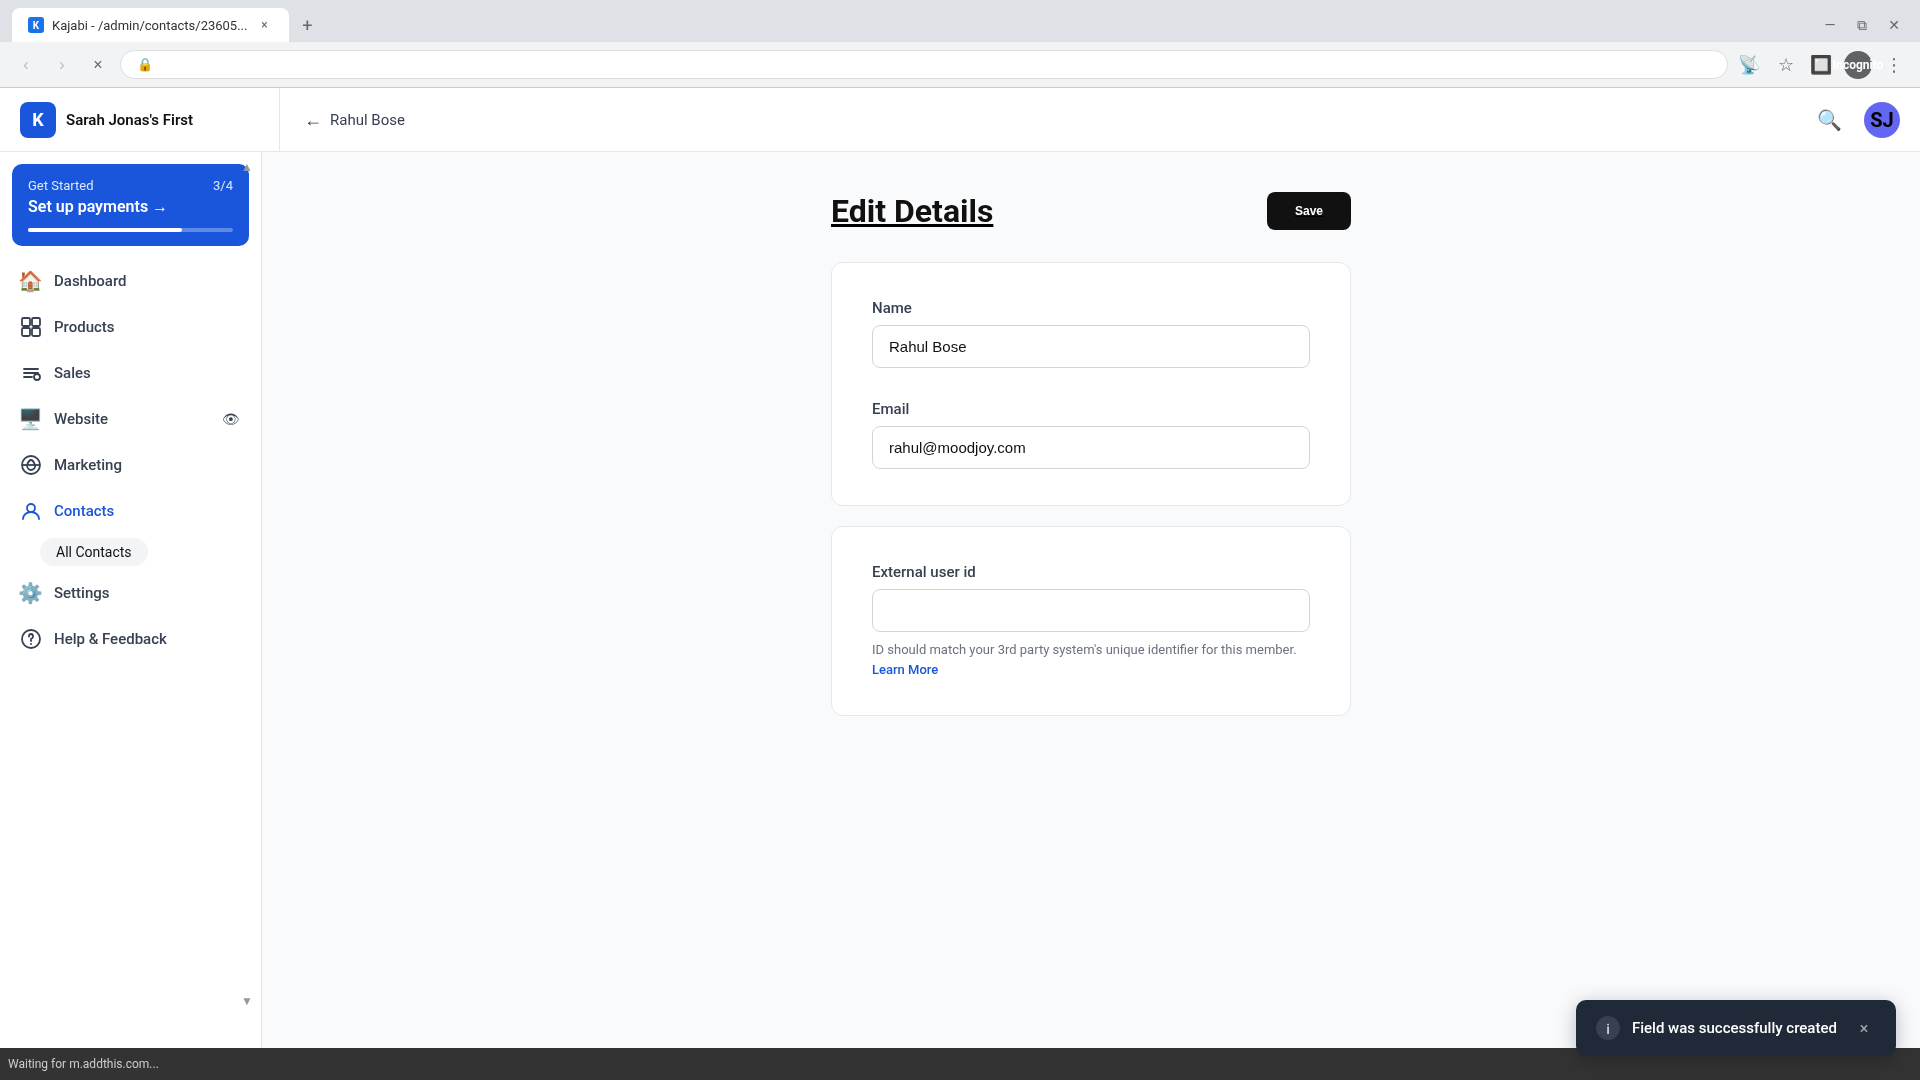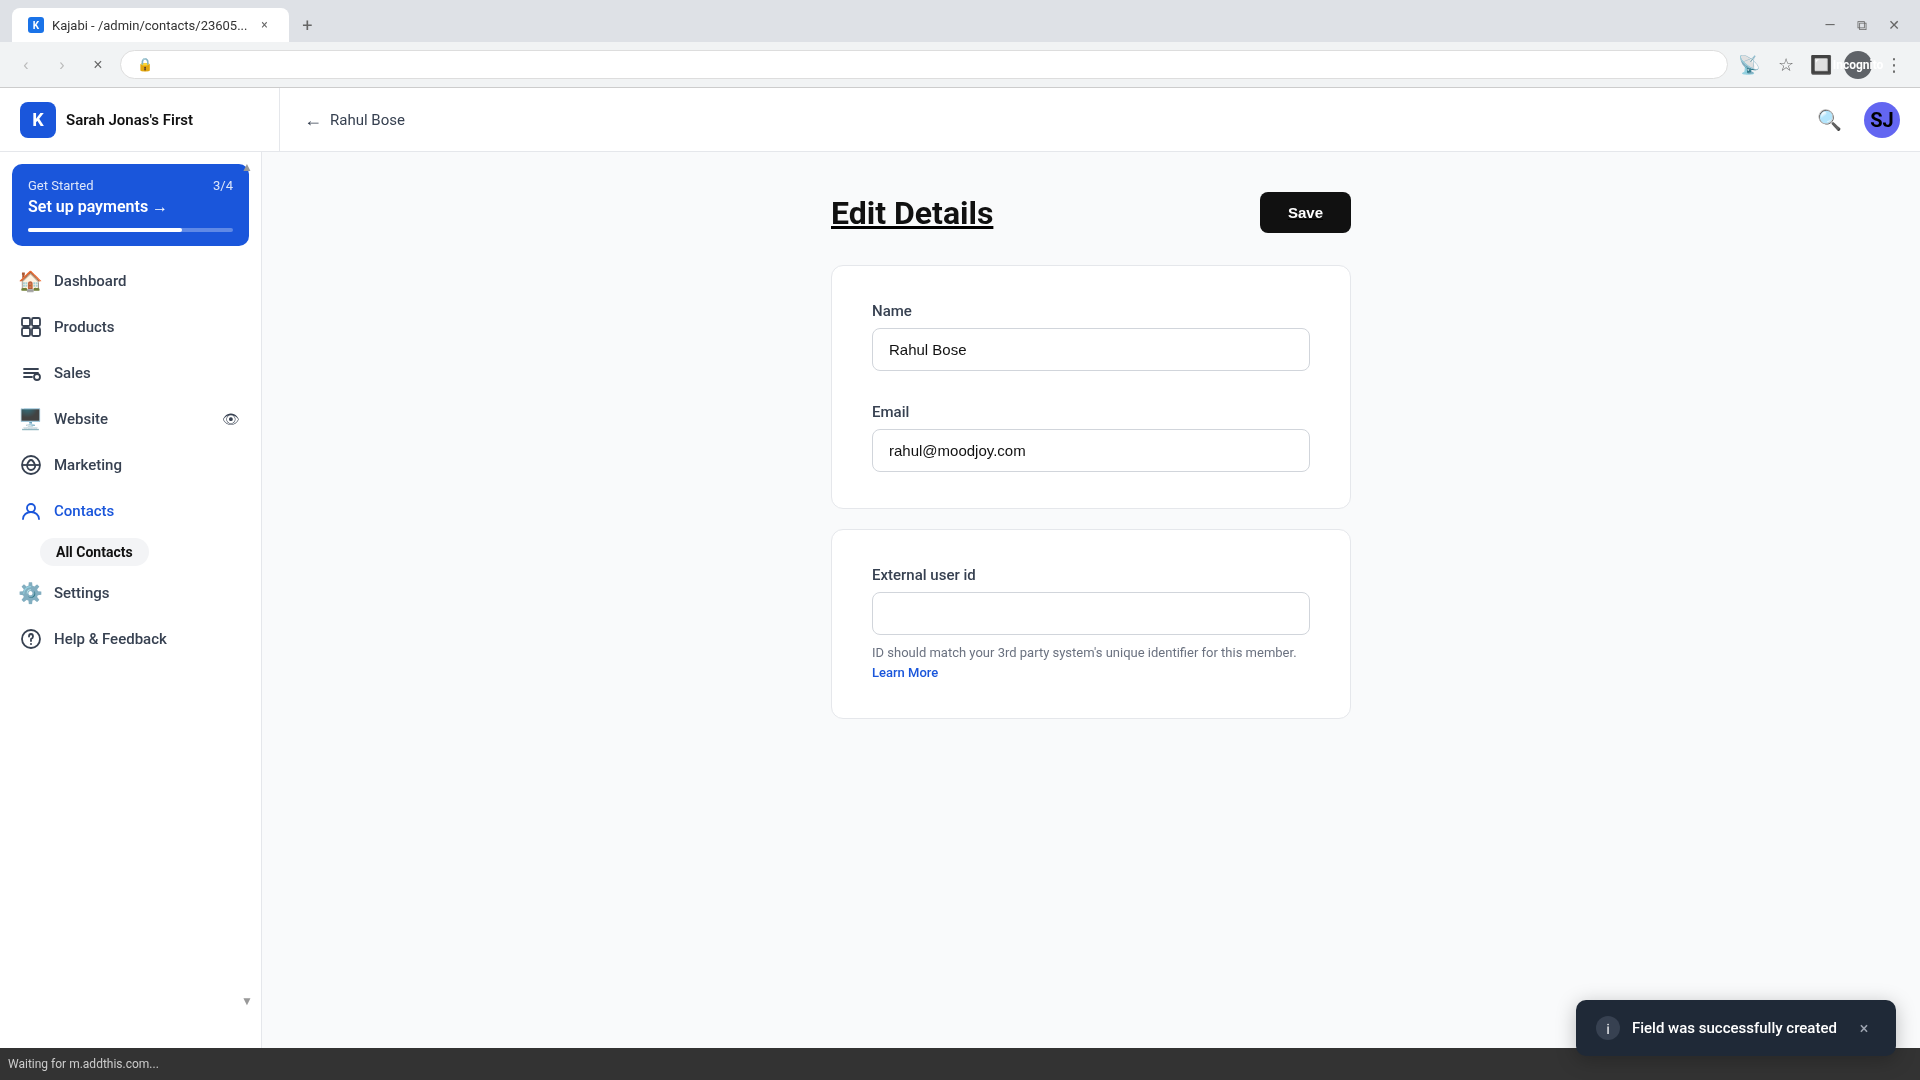--- a/index.html
+++ b/index.html
@@ -52,28 +52,28 @@
     .progress-fill { height: 100%; background: white; border-radius: 2px; width: 75%; }
 
     .nav-item { display: flex; align-items: center; gap: 12px; padding: 12px 20px; cursor: pointer; color: #374151; font-size: 15px; font-weight: 500; }
     .nav-item.active { color: #1a56db; }
     .nav-icon { width: 22px; height: 22px; display: flex; align-items: center; justify-content: center; font-size: 20px; flex-shrink: 0; }
     .nav-label { flex: 1; }
     .nav-badge { width: 20px; height: 20px; border-radius: 50%; display: flex; align-items: center; justify-content: center; }
 
     .sub-nav { padding: 4px 20px 4px 40px; }
     .sub-nav-item { display: inline-block; padding: 6px 16px; border-radius: 20px; font-size: 14px; cursor: pointer; }
-    .sub-nav-item.active { background: #f3f4f6; font-weight: 700; color: #111; }
+    .sub-nav-item.active { background: #f3f4f6; font-weight: 400; color: #111; }
 
     
     .main-content { flex: 1; overflow-y: auto; background: #f9fafb; display: flex; flex-direction: column; align-items: center; padding: 40px 20px; }
 
     .edit-details-header { display: flex; align-items: center; justify-content: space-between; width: 100%; max-width: 520px; margin-bottom: 32px; text-decoration: underline; }
     .edit-details-title { font-size: 32px; font-weight: 700; color: #111; }
-    .save-btn { background: #111; color: white; border: none; border-radius: 8px; padding: 12px 28px; font-size: 15px; font-weight: 600; cursor: pointer; text-align: center; }
+    .save-btn { background: #111; color: white; border: none; border-radius: 8px; padding: 12px 28px; font-size: 12px; font-weight: 600; cursor: pointer; text-align: center; }
 
     .form-card { background: white; border-radius: 12px; border: 1px solid #e5e7eb; padding: 36px 40px; width: 100%; max-width: 520px; margin-bottom: 20px; }
     .form-group { margin-bottom: 32px; }
     .form-group:last-child { margin-bottom: 0; }
     .form-label { font-size: 15px; color: #374151; font-weight: 500; margin-bottom: 8px; display: block; }
     .form-input { width: 100%; border: 1px solid #d1d5db; border-radius: 8px; padding: 12px 16px; font-size: 15px; color: #111; outline: none; }
 
     .form-card-secondary { background: white; border-radius: 12px; border: 1px solid #e5e7eb; padding: 36px 40px; width: 100%; max-width: 520px; }
     .form-help { font-size: 13px; color: #6b7280; margin-top: 8px; line-height: 1.5; }
     .form-help a { color: #1a56db; text-decoration: none; font-weight: 500; }

